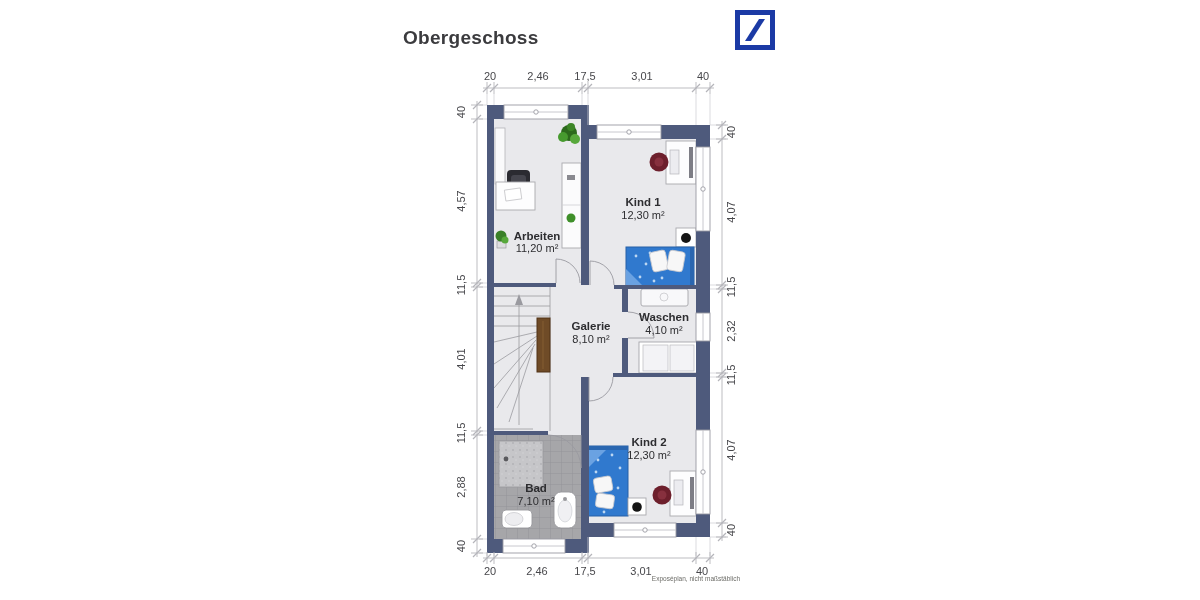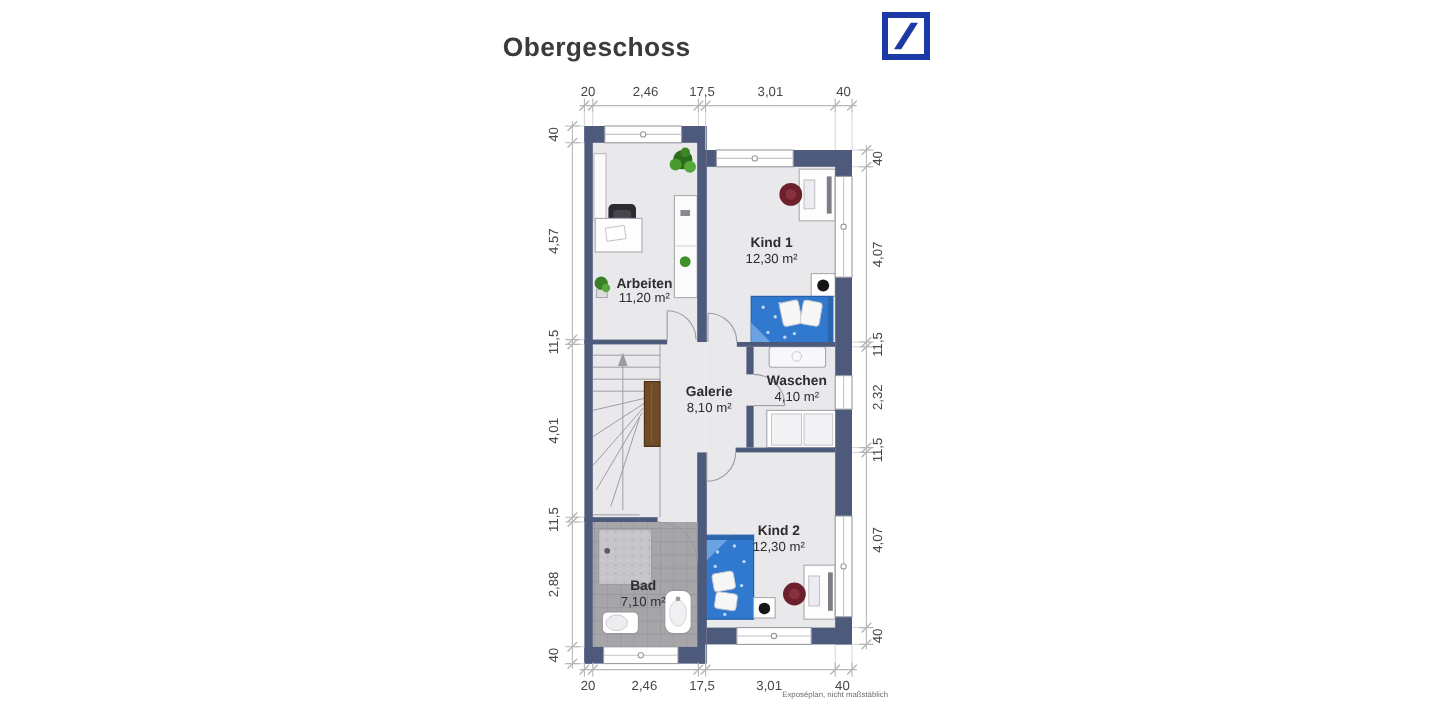--- a/index.html
+++ b/index.html
@@ -1,22 +1,22 @@
 <!DOCTYPE html>
 <html><head>
 <meta charset="utf-8">
 <style>
   html,body{margin:0;padding:0;}
   body{
     width:1200px;height:600px;position:relative;background:#ffffff;
     font-family:"Liberation Sans", sans-serif;overflow:hidden;
   }
   .page-title{
-    position:absolute;left:419px;top:27px;
-    font-size:22px;font-weight:700;color:#3b3b3e;letter-spacing:.3px;
+    position:absolute;left:403px;top:27px;
+    font-size:19px;font-weight:700;color:#3b3b3e;letter-spacing:.3px;
   }
   .brand{position:absolute;left:735px;top:10px;width:40px;height:40px;}
   svg text{font-family:"Liberation Sans", sans-serif;}
   .room-name{font-size:11.5px;font-weight:600;fill:#2d2d30;}
   .room-area{font-size:11px;font-weight:400;fill:#2d2d30;}
   .dim{font-size:11px;fill:#47474b;}
   .footnote{font-size:6.5px;fill:#6b6b66;}
 </style>
 </head>
 <body>

